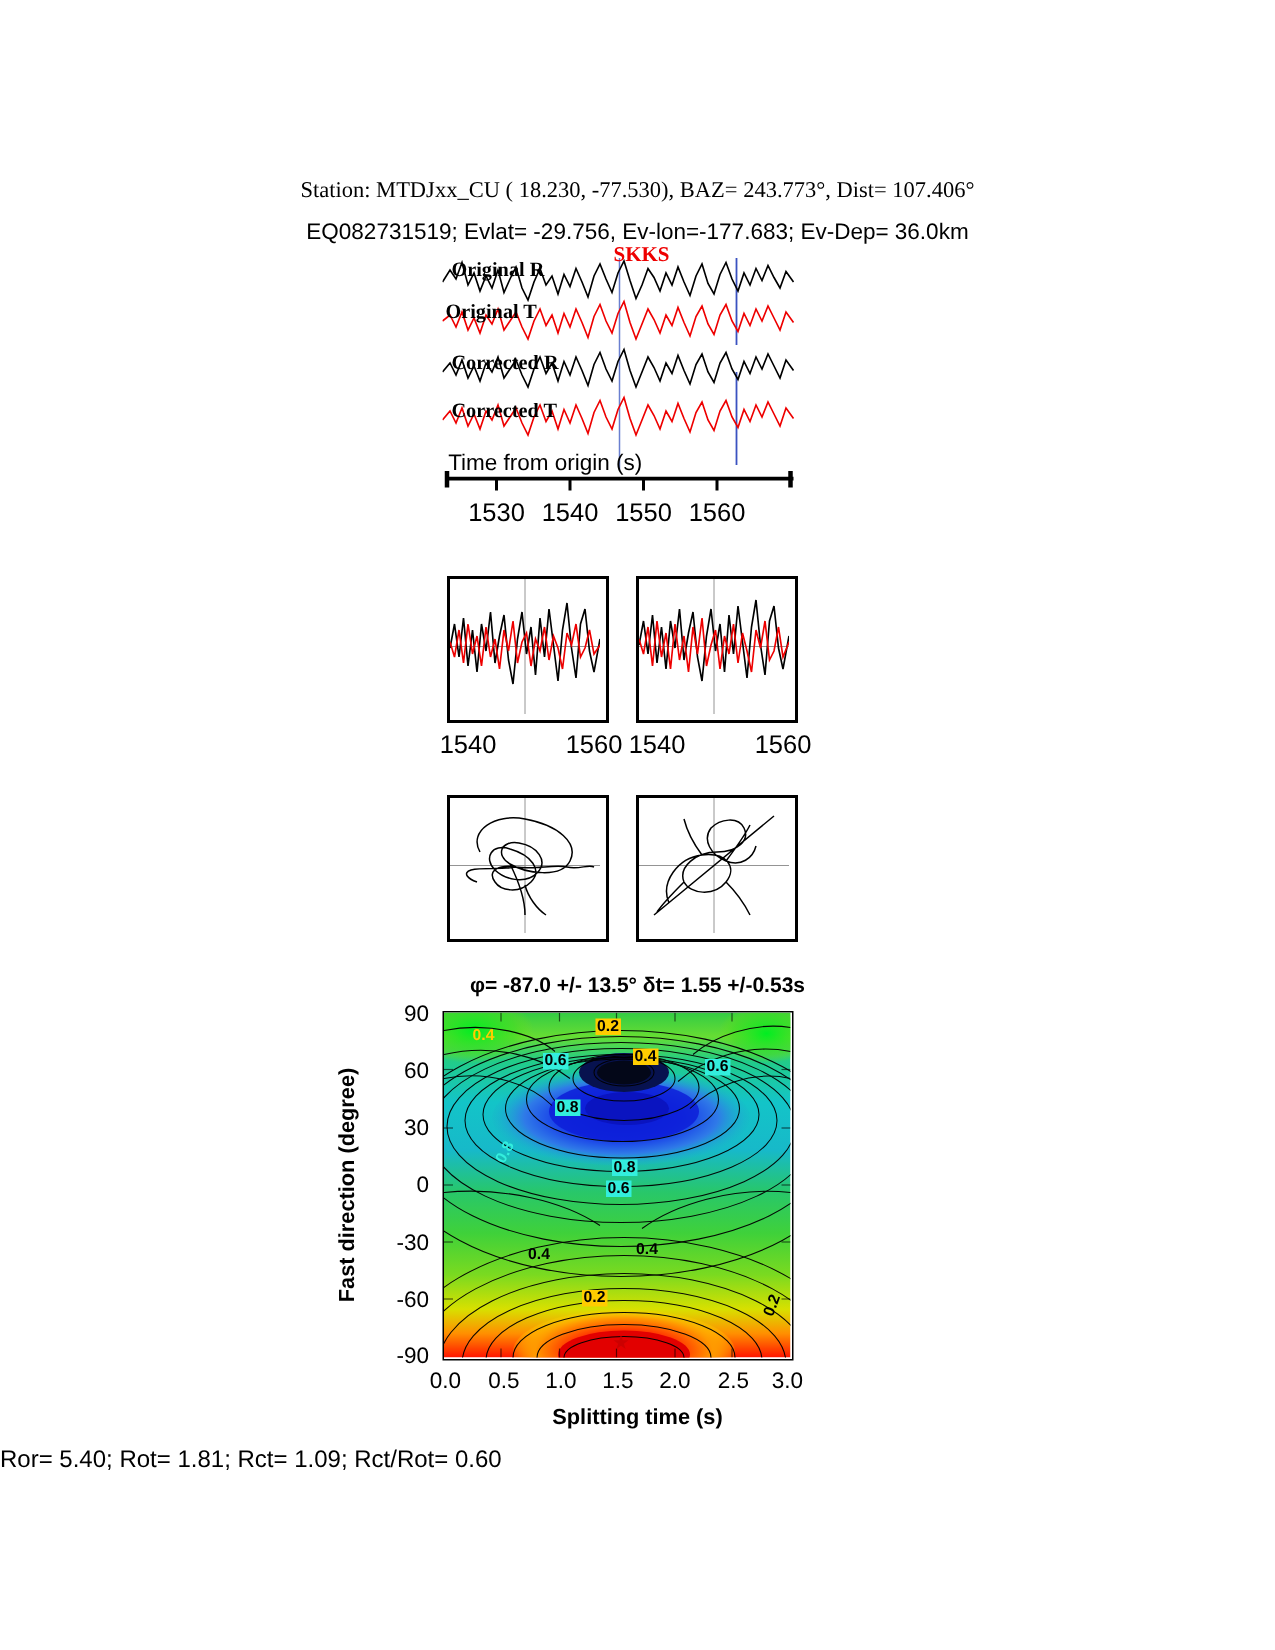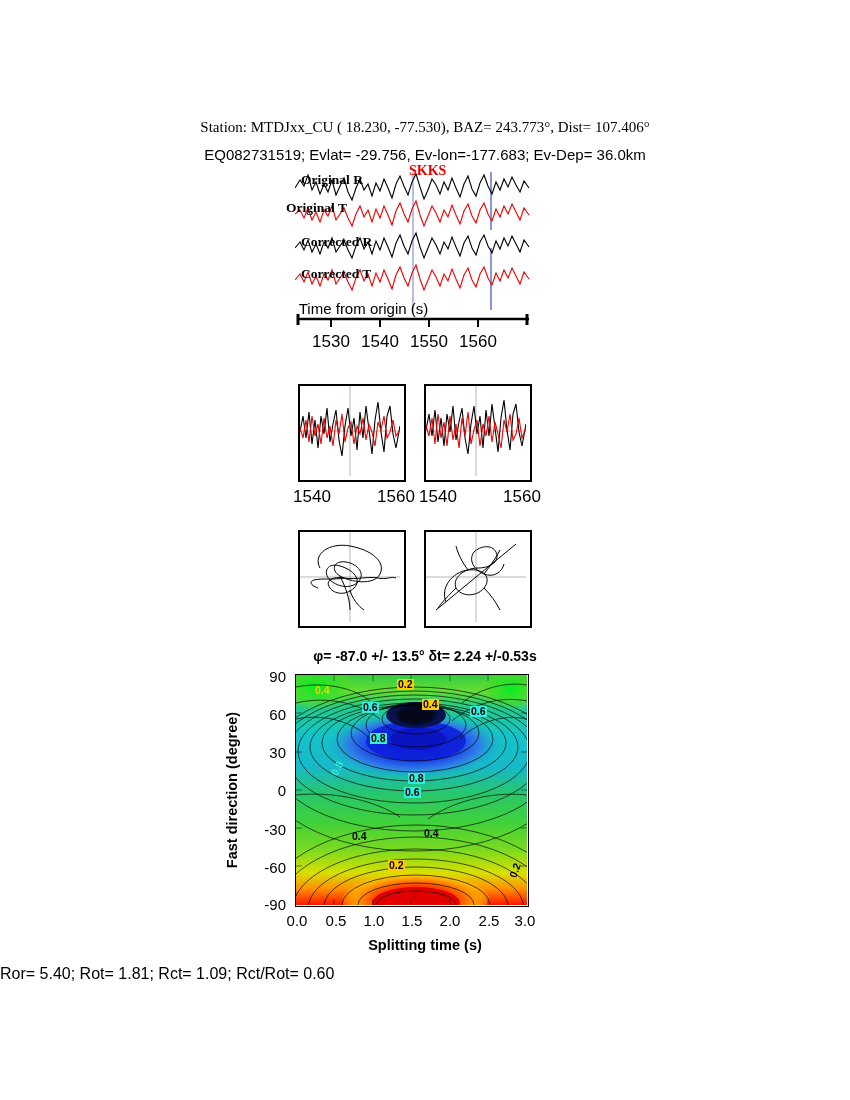--- a/index.html
+++ b/index.html
@@ -178,21 +178,21 @@
 
     <polyline fill="none" stroke="#ee0000" stroke-width="1.1" points="0,44 5,40 9,48 13,38 17,50 21,42 25,52 29,40 33,46 37,36 41,50 45,44 49,38 53,48 57,56 61,44 65,36 69,47 73,40 77,52 81,39 85,48 89,36 93,45 97,55 101,41 105,33 109,44 113,52 117,39 121,31 125,45 129,56 133,46 137,36 141,43 145,52 149,40 153,47 157,35 161,45 165,54 169,41 173,34 177,46 181,53 185,40 189,33 193,44 197,51 201,39 205,47 209,36 213,44 217,34 221,42 225,50 229,38 234,45"></polyline>
 
     <polyline fill="none" stroke="#000" stroke-width="1.1" points="0,78 5,72 9,80 13,70 17,82 21,74 25,84 29,72 33,78 37,68 41,82 45,76 49,70 53,80 57,88 61,76 65,68 69,79 73,72 77,84 81,71 85,80 89,68 93,77 97,87 101,73 105,65 109,76 113,84 117,71 121,63 125,77 129,88 133,78 137,68 141,75 145,84 149,72 153,79 157,67 161,77 165,86 169,73 173,66 177,78 181,85 185,72 189,65 193,76 197,83 201,71 205,79 209,68 213,76 217,66 221,74 225,82 229,70 234,77"></polyline>
 
     <polyline fill="none" stroke="#ee0000" stroke-width="1.1" points="0,110 5,104 9,112 13,102 17,114 21,106 25,116 29,104 33,110 37,100 41,114 45,108 49,102 53,112 57,120 61,108 65,100 69,111 73,104 77,116 81,103 85,112 89,100 93,109 97,119 101,105 105,97 109,108 113,116 117,103 121,95 125,109 129,120 133,110 137,100 141,107 145,116 149,104 153,111 157,99 161,109 165,118 169,105 173,98 177,110 181,117 185,104 189,97 193,108 197,115 201,103 205,111 209,100 213,108 217,98 221,106 225,114 229,102 234,109"></polyline>
   </svg>
 </div>
 
 <div class="wf-label" id="wl1" style="left:301px">Original R</div>
-<div class="wf-label" id="wl2" style="left:286px">Original T</div>
+<div class="wf-label" id="wl2" style="left:297px">Original T</div>
 <div class="wf-label" id="wl3" style="left:301px">Corrected R</div>
 <div class="wf-label" id="wl4" style="left:301px">Corrected T</div>
 <div id="skks-label">SKKS</div>
 
 <div id="time-origin-label">Time from origin (s)</div>
 
 <svg style="position:absolute;left:295px;top:313px" width="236" height="18">
   <line x1="2" y1="6" x2="234" y2="6" stroke="#000" stroke-width="2.5"></line>
   <line x1="36" y1="6" x2="36" y2="14" stroke="#000" stroke-width="2"></line>
   <line x1="85" y1="6" x2="85" y2="14" stroke="#000" stroke-width="2"></line>
@@ -240,21 +240,21 @@
   </svg>
 </div>
 <div class="sbox" id="sbox4">
   <svg width="100" height="90" viewBox="0 0 100 90">
     <line x1="0" y1="45" x2="100" y2="45" stroke="#888" stroke-width="0.6"></line>
     <line x1="50" y1="0" x2="50" y2="90" stroke="#888" stroke-width="0.6"></line>
     <path fill="none" stroke="#000" stroke-width="1" d="M10,78 L90,12 M20,70 C14,56 26,40 42,38 C58,36 66,46 58,56 C50,66 34,64 30,56 C26,46 38,36 52,36 C66,36 74,28 70,20 C66,12 54,14 48,20 C42,28 48,38 58,42 C68,46 76,40 78,32 M30,56 C24,62 16,70 12,76 M58,42 C64,34 70,26 74,18 M42,38 C36,30 32,22 30,14 M58,56 C64,62 70,70 74,78"></path>
   </svg>
 </div>
 
-<div id="phi-label">φ= -87.0 +/- 13.5° δt= 2.24 +/-0.53s</div>
+<div id="phi-label">φ= -87.0 +/- 13.5° δt= 1.55 +/-0.53s</div>
 
 <div id="ylab">Fast direction (degree)</div>
 
 <div id="ytick-wrap">
   <span style="top:2px">90</span>
   <span style="top:40px">60</span>
   <span style="top:78px">30</span>
   <span style="top:116px">0</span>
   <span style="top:155px">-30</span>
   <span style="top:193px">-60</span>

